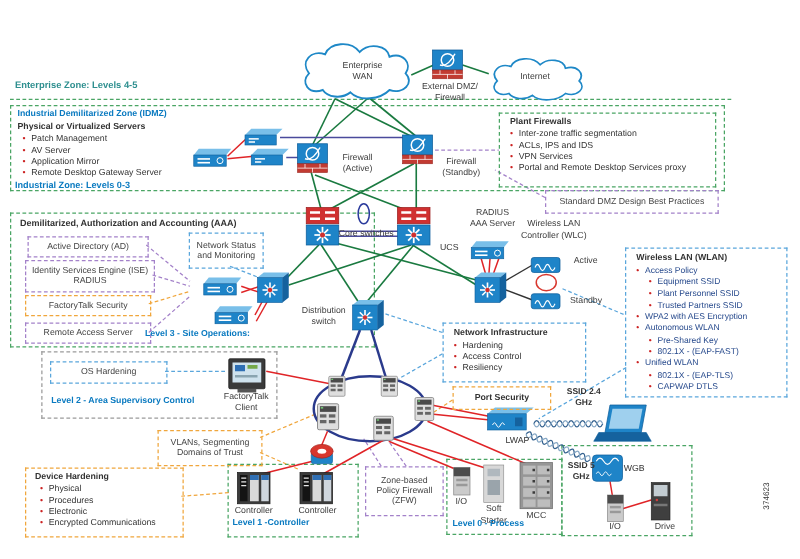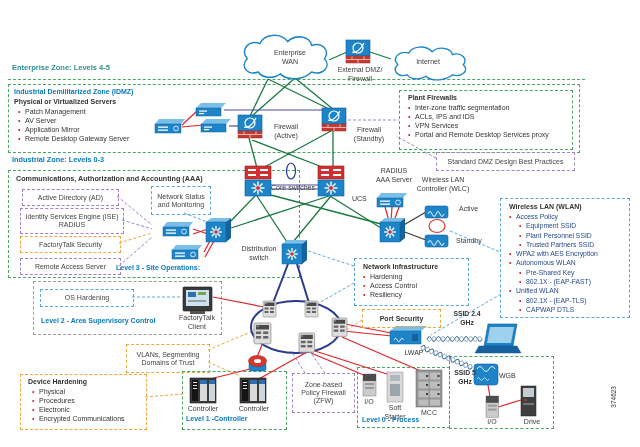--- a/index.html
+++ b/index.html
@@ -314,22 +314,22 @@
   </svg>
 
   <div class="blk" style="left:14px;top:87px;width:210px;">
     <div class="ti" style="color:#0a7ac0;">Industrial Demilitarized Zone (IDMZ)</div>
     <div class="ti">Physical or Virtualized Servers</div>
     <div class="bullet" style="margin-left:4px;">Patch Management</div>
     <div class="bullet" style="margin-left:4px;">AV Server</div>
     <div class="bullet" style="margin-left:4px;">Application Mirror</div>
     <div class="bullet" style="margin-left:4px;">Remote Desktop Gateway Server</div>
   </div>
-  <div class="lbl blue nw" style="left:12px;top:156px;">Industrial Zone: Levels 0-3</div>
-  <div class="lbl nw b" style="left:16px;top:175px;font-size:7.2px;color:#333;">Communications, Authorization and Accounting (AAA)</div>
+  <div class="lbl blue nw" style="left:12px;top:144px;">Industrial Zone: Levels 0-3</div>
+  <div class="lbl nw b" style="left:16px;top:175px;font-size:7.2px;color:#333;">Demilitarized, Authorization and Accounting (AAA)</div>
 
   <div class="box bd-purple callout" style="left:22px;top:189px;width:95px;height:15px;">
     <span class="nw">Active Directory (AD)</span>
   </div>
   <div class="box bd-purple callout" style="left:20px;top:208px;width:102px;height:24px;">
     <span class="nw">Identity Services Engine (ISE)</span>
     <span class="nw">RADIUS</span>
   </div>
   <div class="box bd-orange callout" style="left:20px;top:236px;width:99px;height:15px;">
     <span class="nw">FactoryTalk Security</span>

